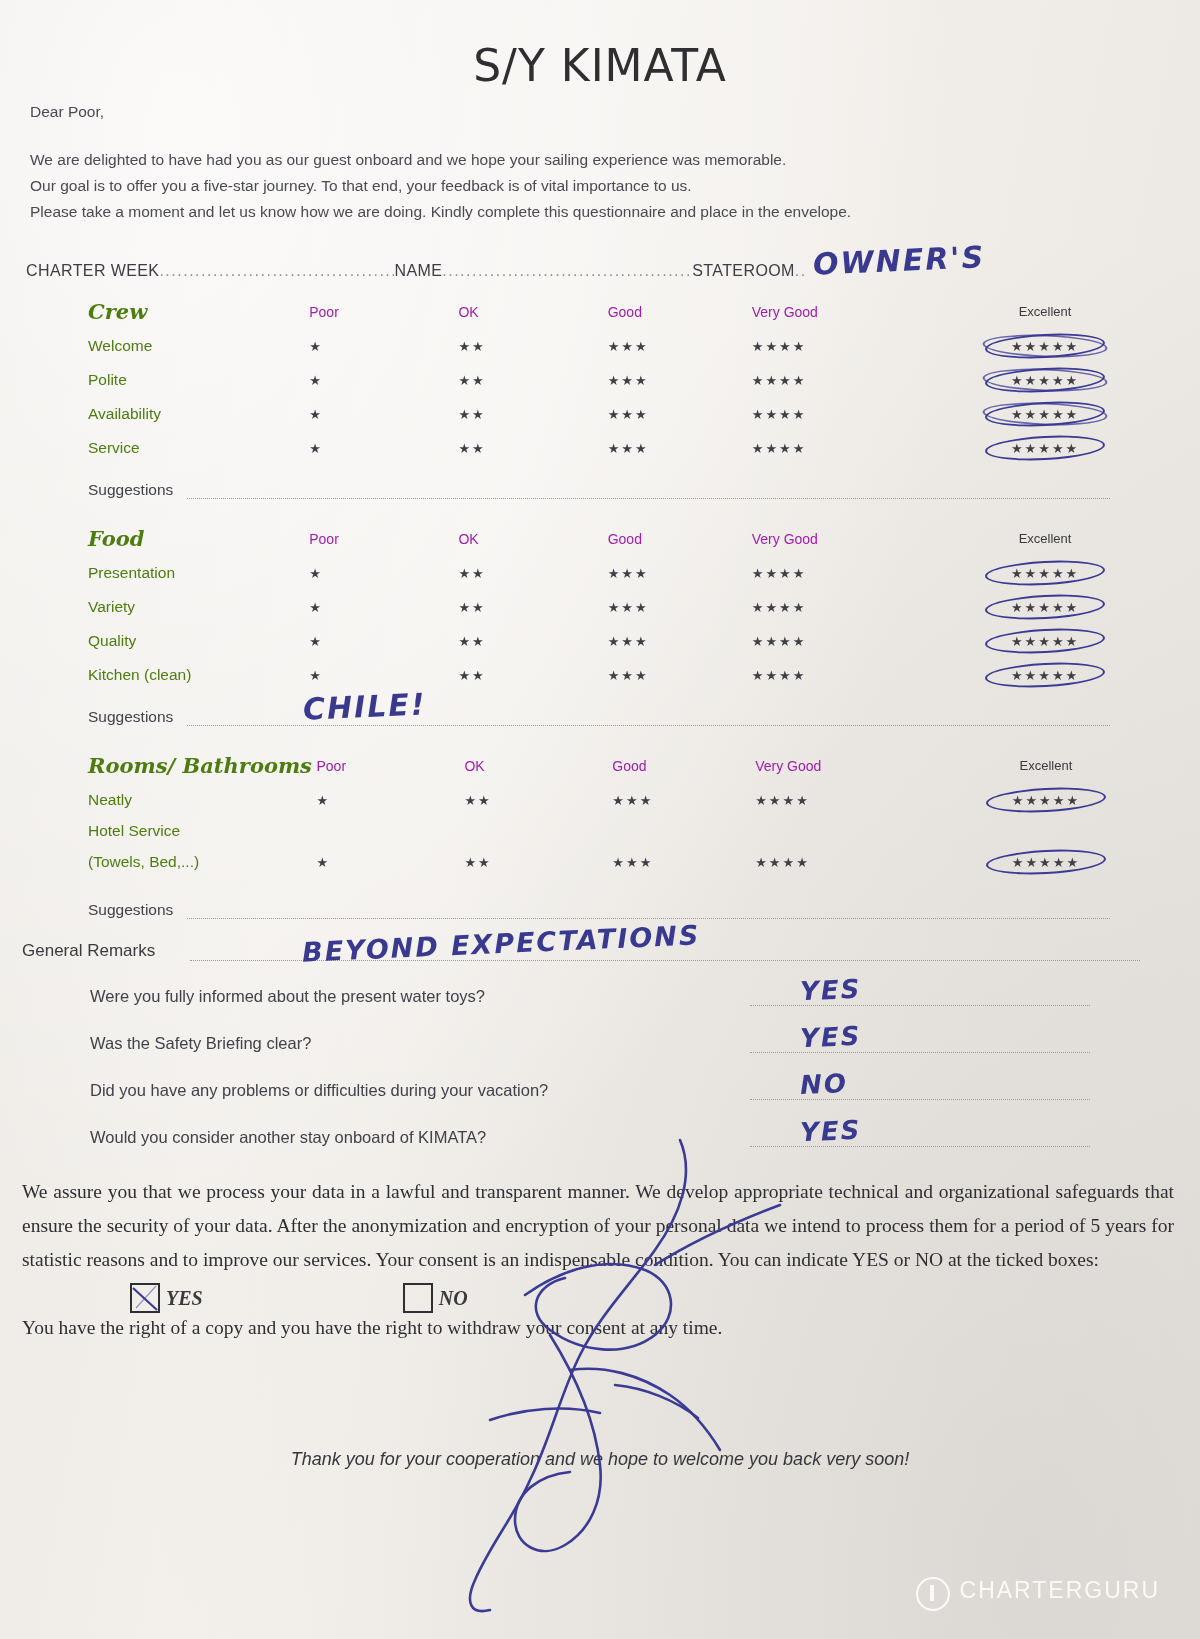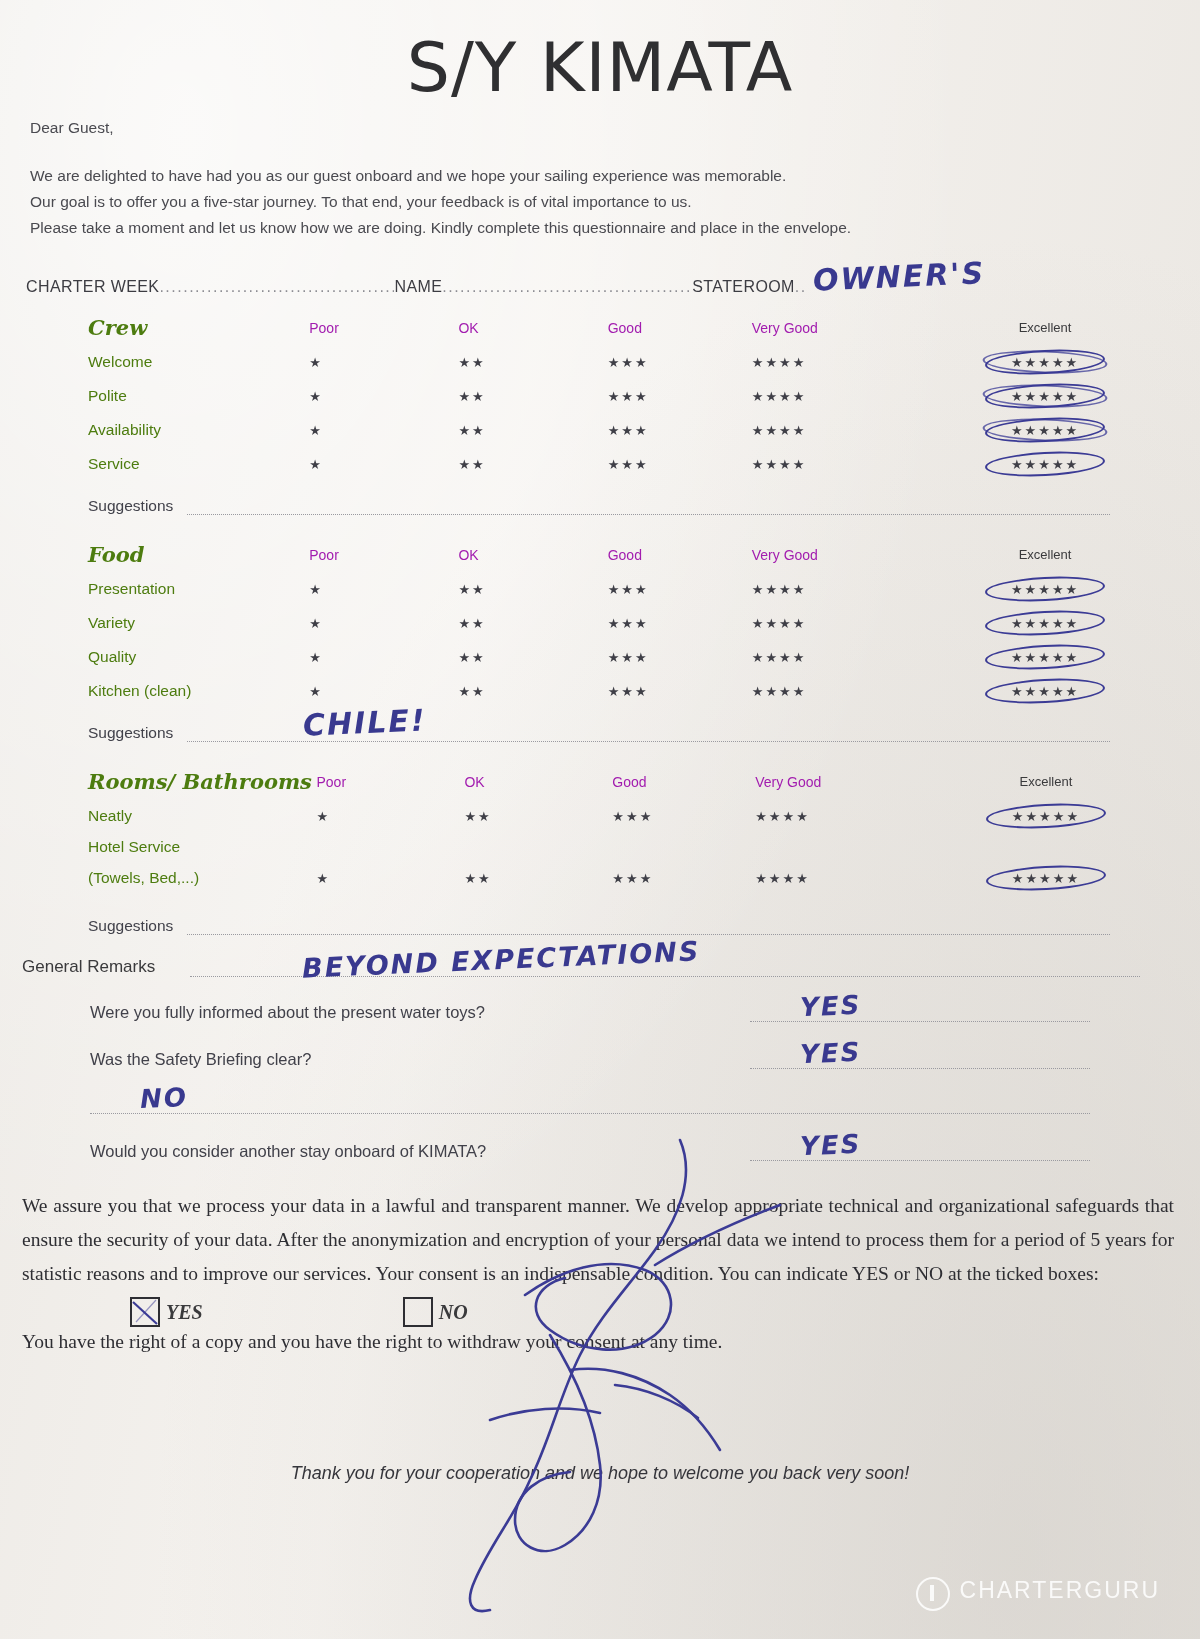--- a/index.html
+++ b/index.html
@@ -25,24 +25,24 @@
       radial-gradient(ellipse at 15% 8%, rgba(255,255,255,0.75) 0%, rgba(255,255,255,0) 55%),
       radial-gradient(ellipse at 85% 95%, rgba(200,196,190,0.45) 0%, rgba(255,255,255,0) 60%),
       linear-gradient(100deg, rgba(230,227,222,0.55) 0%, rgba(252,250,247,0.3) 40%, rgba(226,222,216,0.55) 100%);
     pointer-events: none;
     z-index: 0;
   }
   .layer { position: relative; z-index: 1; }
 
   .title {
     text-align: center;
-    font-size: 68px;
+    font-size: 44px;
     letter-spacing: 1px;
     color: #2f2f31;
-    padding-top: 28px;
+    padding-top: 40px;
     font-family: "DejaVu Sans", sans-serif;
     font-weight: 400;
   }
   .intro {
     margin-left: 30px;
     margin-top: 8px;
     font-size: 15.5px;
     line-height: 26px;
     color: #4a4a50;
   }
@@ -261,21 +261,21 @@
 </style>
 </head>
 <body>
 
 <div id="page">
   <div class="layer">
 
     <div class="title">S/Y KIMATA</div>
 
     <div class="intro">
-      <div class="salutation">Dear Guest,</div>
+      <div class="salutation">Dear Poor,</div>
       <div>We are delighted to have had you as our guest onboard and we hope your sailing experience was memorable.</div>
       <div>Our goal is to offer you a five-star journey. To that end, your feedback is of vital importance to us.</div>
       <div>Please take a moment and let us know how we are doing. Kindly complete this questionnaire and place in the envelope.</div>
     </div>
 
     <div class="fieldline">
       <span>CHARTER WEEK</span>
       <span class="dots d1">................................................</span>
       <span>NAME</span>
       <span class="dots d2">.................................................</span>
@@ -468,20 +468,21 @@
           <span class="hand ans">YES</span>
         </span>
       </div>
       <div class="row">
         <span class="q">Was the Safety Briefing clear?</span>
         <span class="ansline">
           <span class="hand ans">YES</span>
         </span>
       </div>
       <div class="row">
+        <span class="q">Did you have any problems or difficulties during your vacation?</span>
         <span class="ansline">
           <span class="hand ans">NO</span>
         </span>
       </div>
       <div class="row">
         <span class="q">Would you consider another stay onboard of KIMATA?</span>
         <span class="ansline">
           <span class="hand ans">YES</span>
         </span>
       </div>

